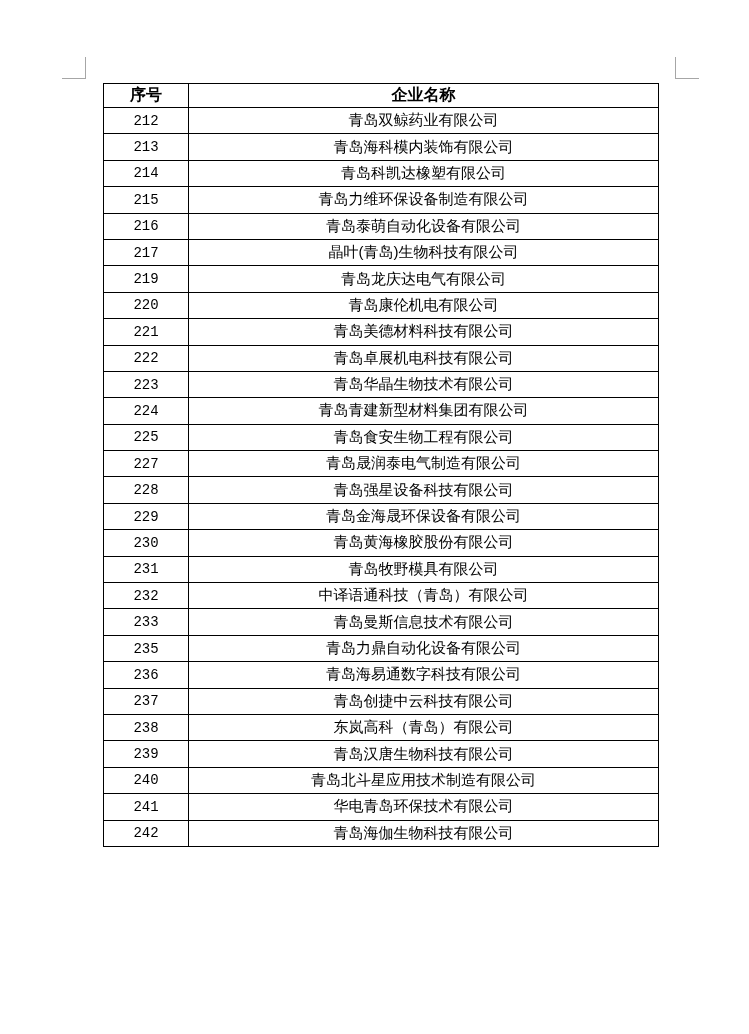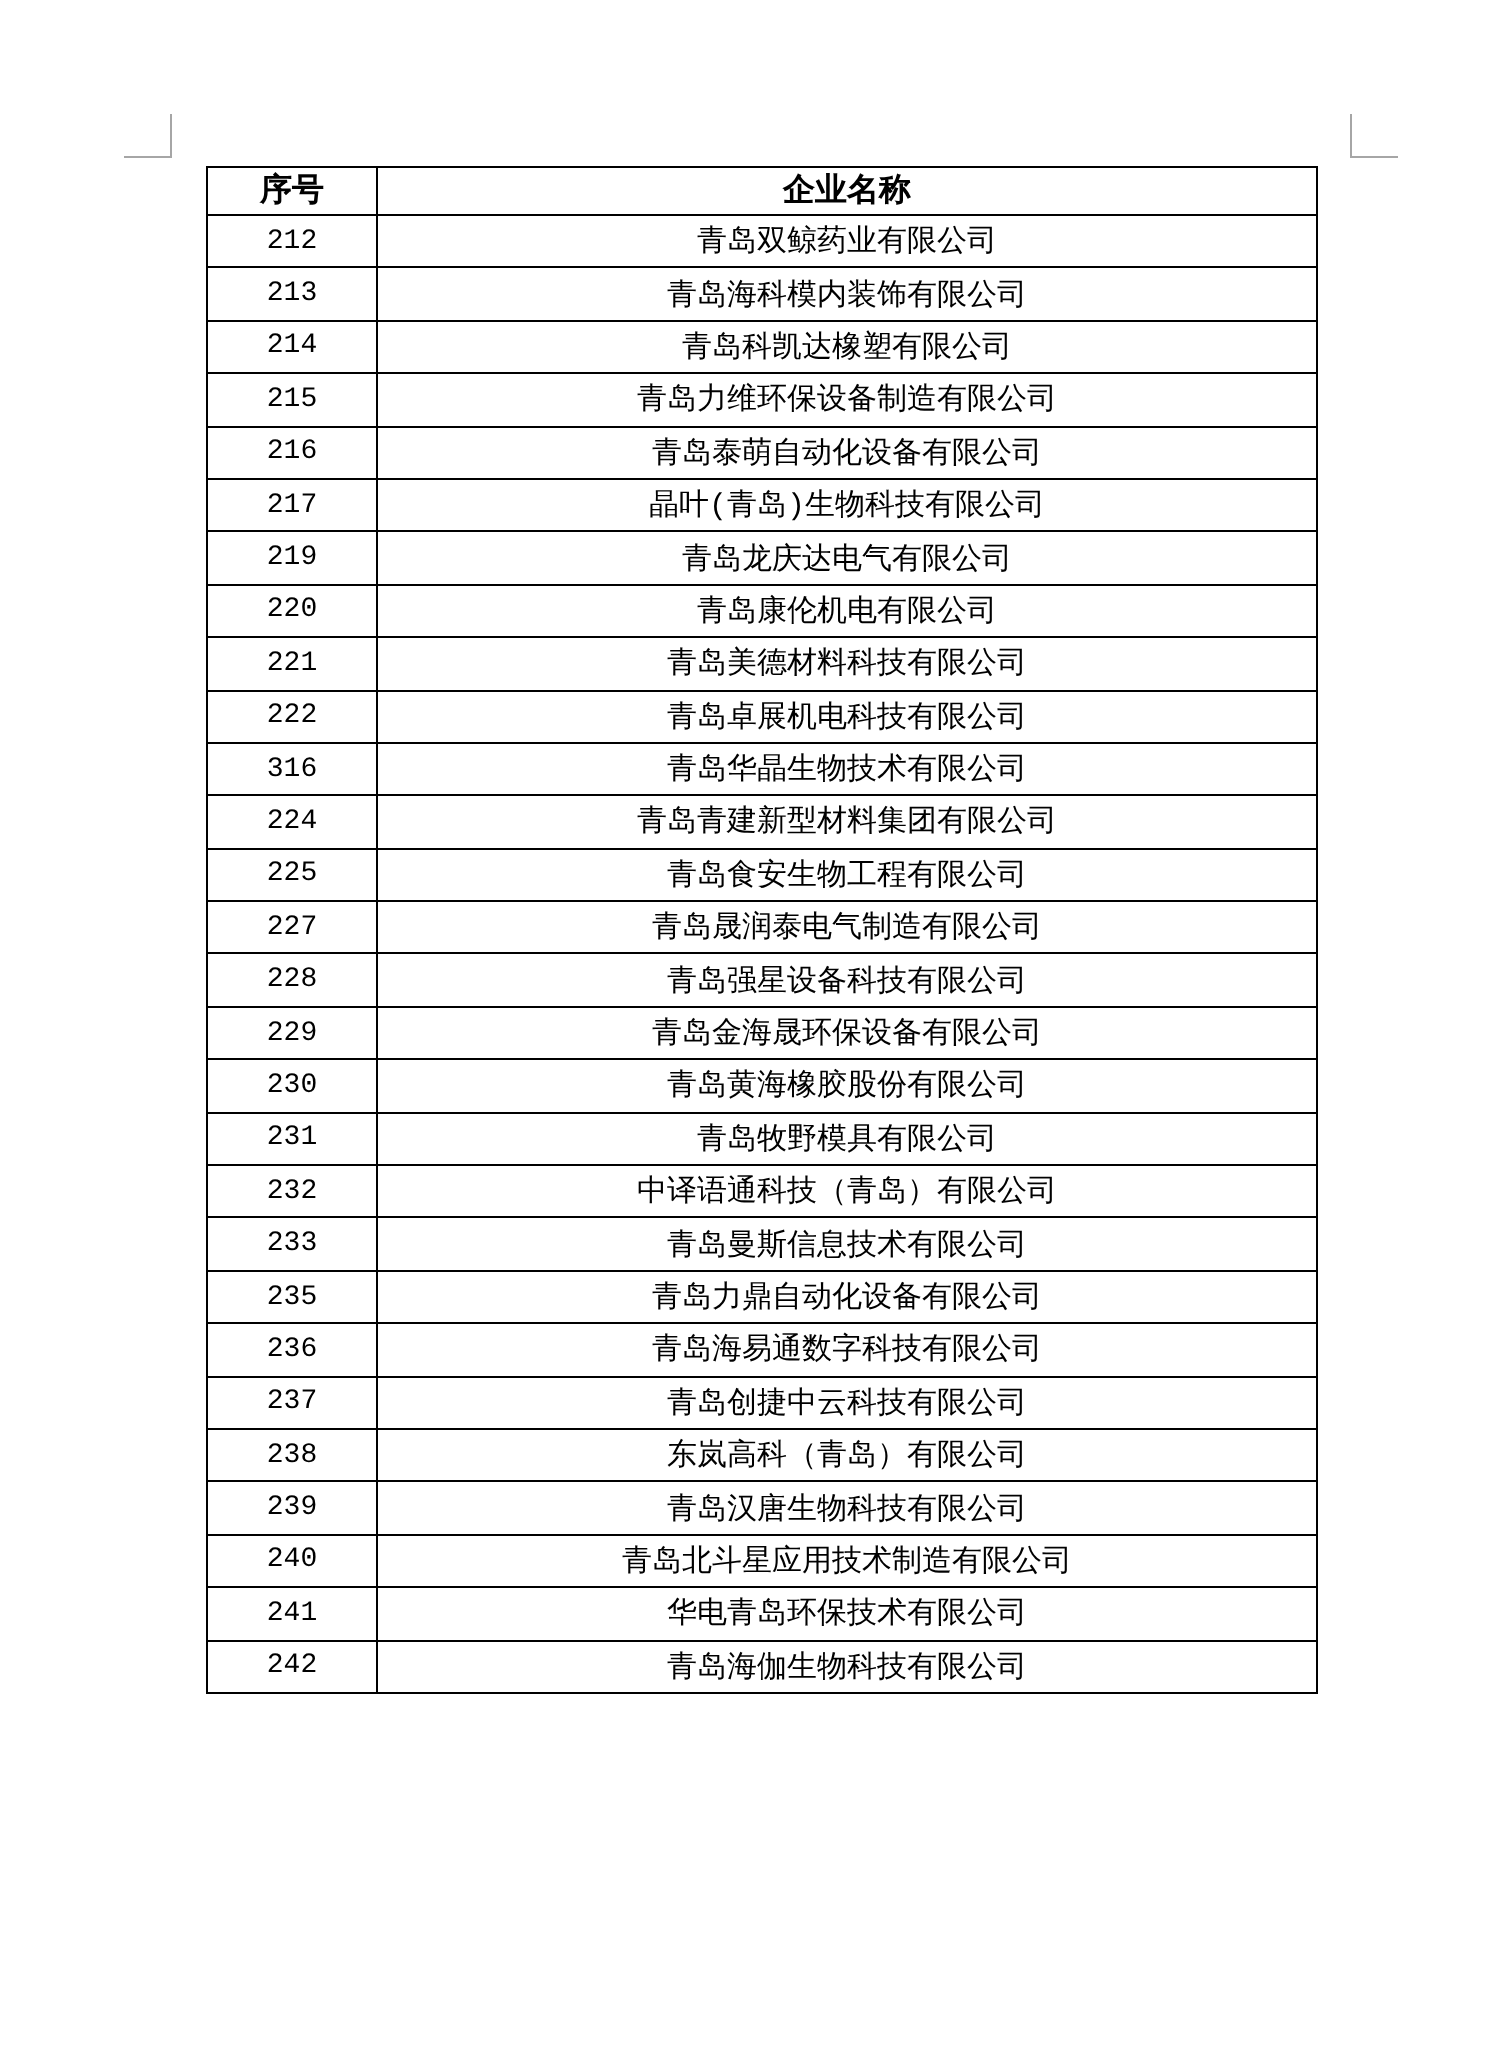--- a/index.html
+++ b/index.html
@@ -53,21 +53,21 @@
     font-size: 16px;
     font-weight: bold;
     font-family: "Liberation Sans", "DejaVu Sans", sans-serif;
   }
   td.cell-no {
     font-size: 14px;
     font-family: Liberation Mono, monospace;
   }
   td.cell-name {
     font-size: 15px;
-    font-family: Liberation Mono, monospace;
+    font-family: Liberation Sans, sans-serif;
   }
   .footer-page-number {
     position: absolute;
     left: 84px;
     top: 937px;
     font-size: 15px;
     color: #808080;
     font-family: "Liberation Serif", "DejaVu Serif", serif;
     letter-spacing: 1px;
     white-space: pre;
@@ -141,21 +141,21 @@
           <td class="cell-no">221</td>
           <td class="cell-name">青岛美德材料科技有限公司</td>
         </tr>
 
         <tr>
           <td class="cell-no">222</td>
           <td class="cell-name">青岛卓展机电科技有限公司</td>
         </tr>
 
         <tr>
-          <td class="cell-no">316</td>
+          <td class="cell-no">223</td>
           <td class="cell-name">青岛华晶生物技术有限公司</td>
         </tr>
 
         <tr>
           <td class="cell-no">224</td>
           <td class="cell-name">青岛青建新型材料集团有限公司</td>
         </tr>
 
         <tr>
           <td class="cell-no">225</td>

